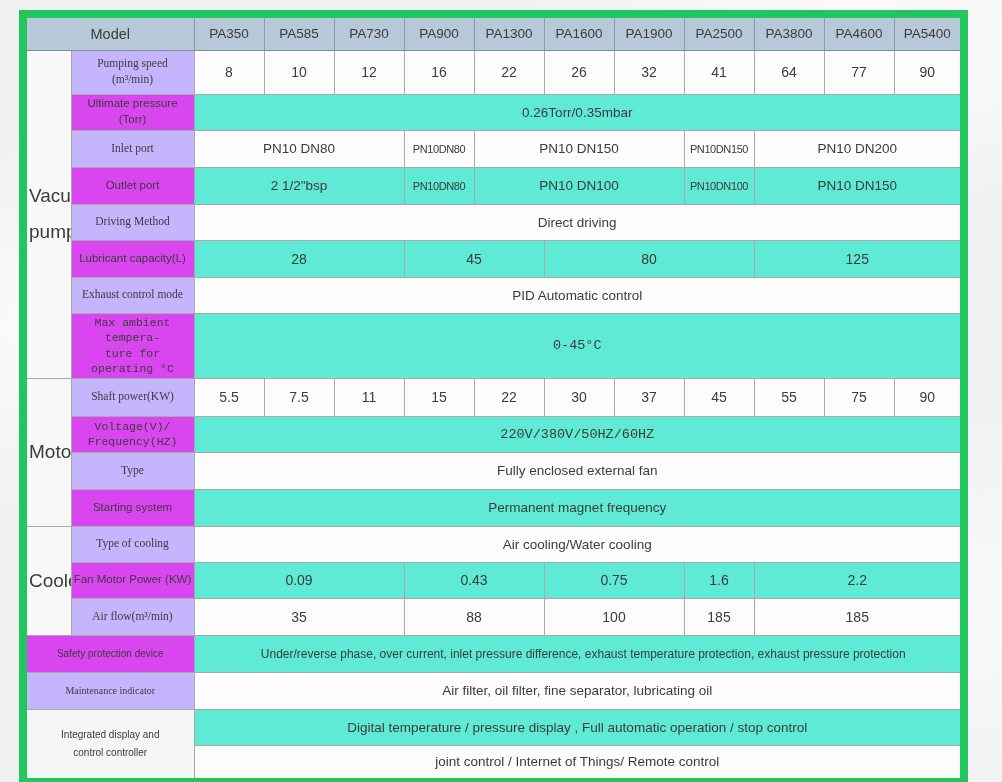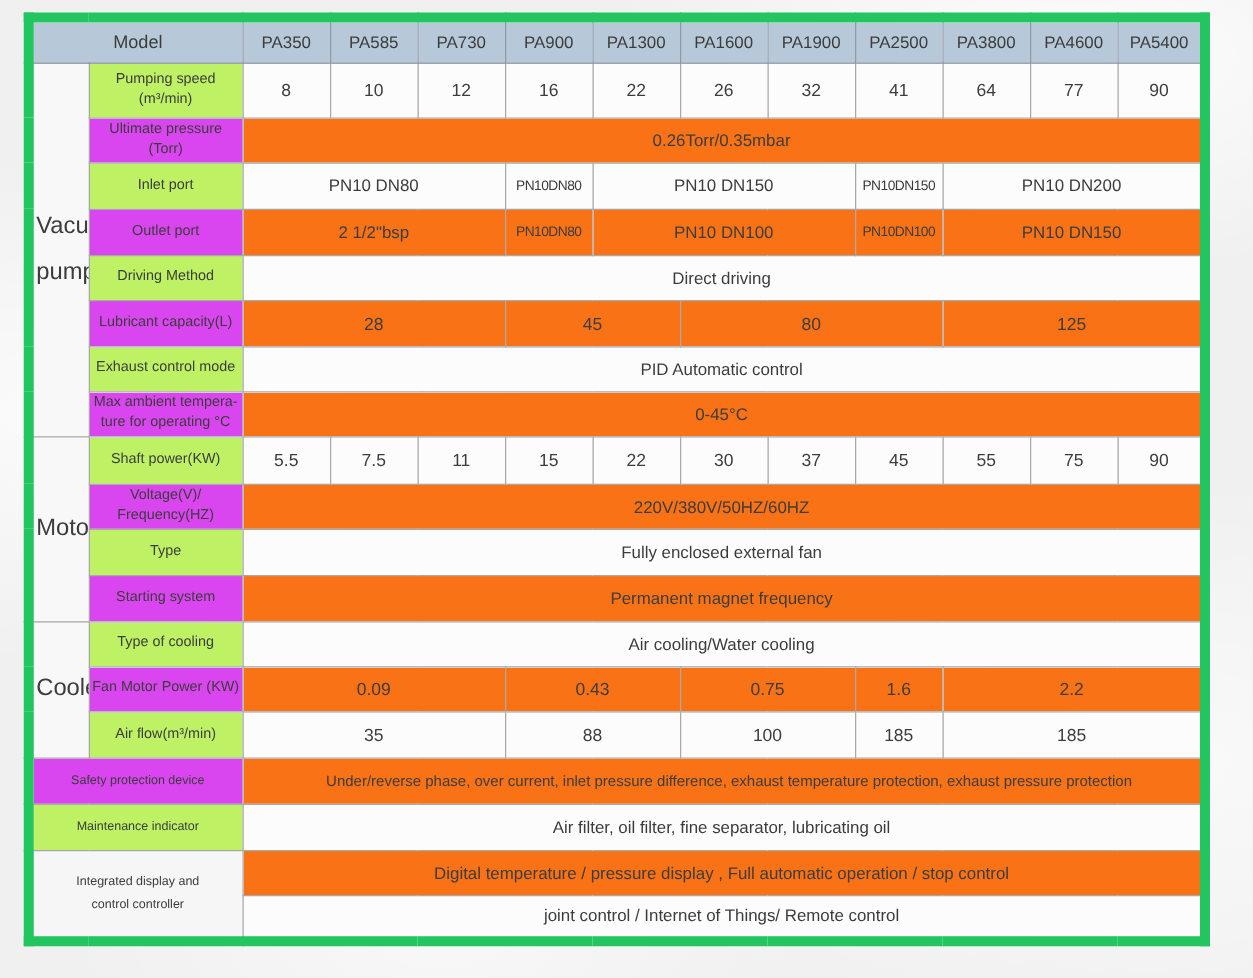--- a/index.html
+++ b/index.html
@@ -24,32 +24,32 @@
     padding:1px 2px;overflow:hidden;
   }
   th.hdr{
     background:#b7c8d9;font-weight:400;font-size:13.5px;
     border:1px solid #8d9cab;border-bottom:1px solid #7f8d9b;
   }
   th.hdr-model{font-size:14.5px;}
   .cat{background:#f8f8f8;font-size:19px;white-space:pre-line;line-height:1.9;margin-top:16px;}
   .lab{font-size:11.5px;white-space:pre-line;line-height:1.35;}
   .biglab{font-size:10px;white-space:pre-line;line-height:1.8;}
-  tr.w .lab, tr.w .biglab{background:#bef264;}
+  tr.w .lab, tr.w .biglab{background:#c4b5fd;font-family:Liberation Serif, serif;}
   tr.g .lab, tr.g .biglab{background:#d946ef;}
   tr.w .val{background:#fcfcfc;}
-  tr.g .val{background:#f97316;}
+  tr.g .val{background:#5eead4;}
   .val{font-size:13.5px;}
   .num{font-size:14px;}
   .cond{font-size:11px;letter-spacing:-0.4px;}
   .fine{font-size:12px;padding-left:14px;}
   .sectop td{border-top:1px solid #7f7f7f;}
   
   tr.h36{height:36px;} tr.h37{height:37px;margin-top:24px;} tr.h38{height:38px;}
-  tr.h42{height:36px;} tr.h44{height:44px;}
+  tr.h42{height:36px;font-family:Liberation Mono, monospace;} tr.h44{height:44px;}
 </style>
 </head>
 <body>
 
 <table class="spec">
   <colgroup>
     <col style="width:48px">
       <col style="width:123px">
     <col style="width:70px">
       <col style="width:70px">

